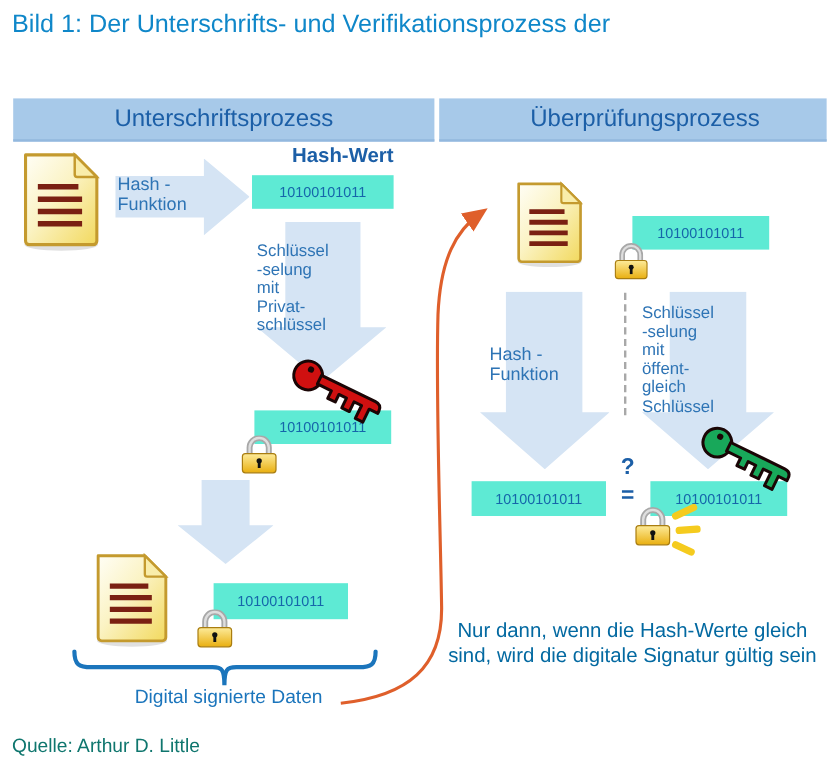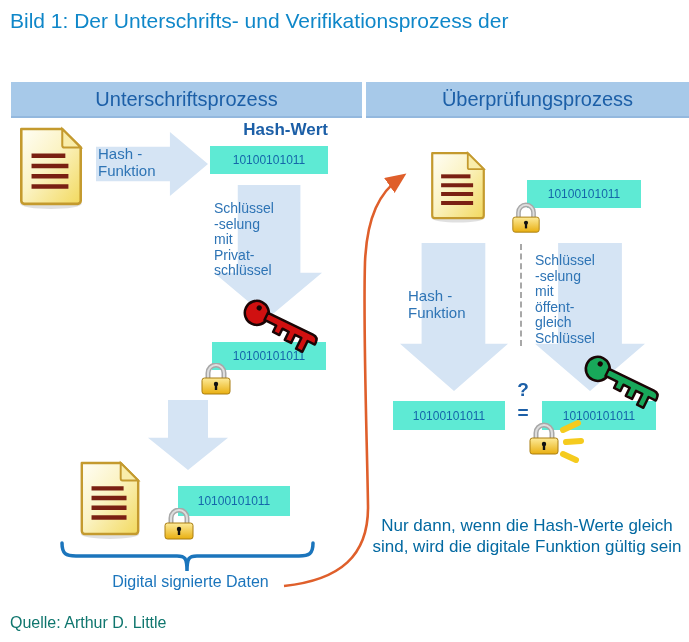--- a/index.html
+++ b/index.html
@@ -260,17 +260,17 @@
     <path d="M2,2 C2,13 6,15 16,15 L117,15 C125,15 127,17 127,30 C127,17 129,15 137,15 L239,15 C249,15 253,13 253,2" fill="none" stroke="#1b75bc" stroke-width="3.5" stroke-linecap="round"></path>
   </svg>
 
   <svg class="overlay" width="689" height="642">
     <path d="M284,586 C340,580 369,556 368,505 C367,440 363,330 365,262 C367,216 380,192 400,178" fill="none" stroke="#df5f2b" stroke-width="2.6" marker-end="url(#oarrow)"></path>
   </svg>
 
   <div class="dsd">Digital signierte Daten</div>
   <div class="concl">
     <div>Nur dann, wenn die Hash-Werte gleich</div>
-    <div>sind, wird die digitale Funktion gültig sein</div>
+    <div>sind, wird die digitale Signatur gültig sein</div>
   </div>
   <div class="quelle">Quelle: Arthur D. Little</div>
 
 </div>
 
 </body></html>

